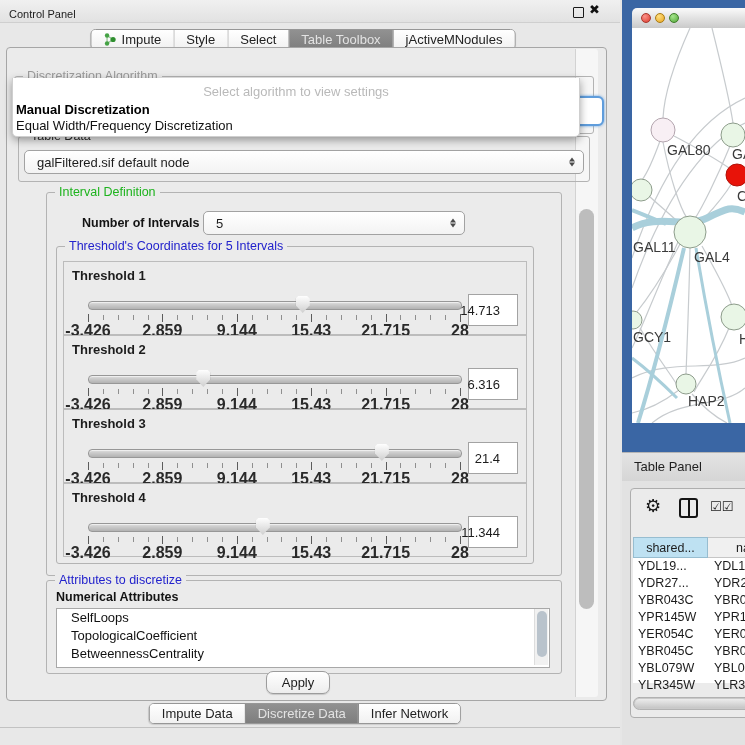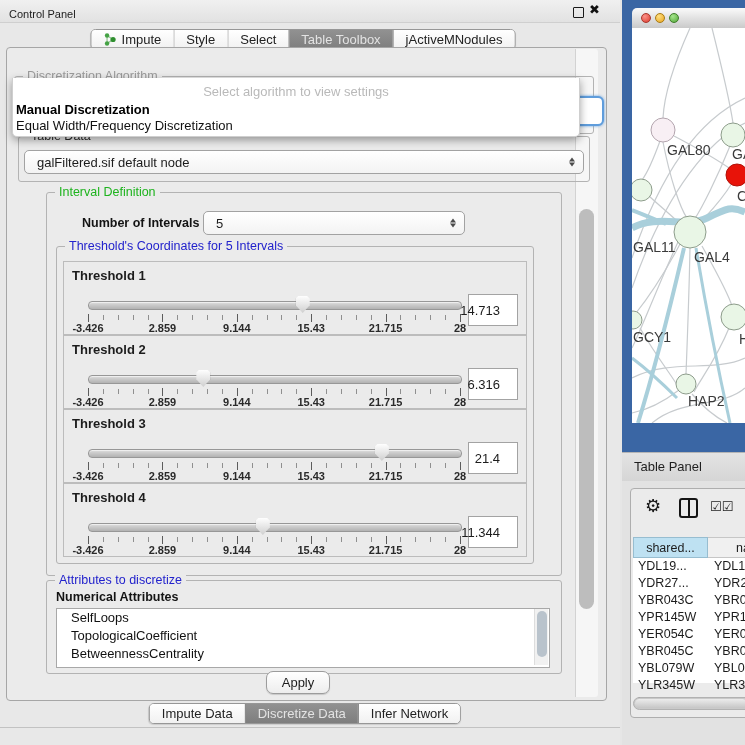--- a/index.html
+++ b/index.html
@@ -69,21 +69,21 @@
   .t-row .track{position:absolute;left:24px;top:39px;width:372px;height:7px;border-radius:4px;
                 background:linear-gradient(#dcdcdc,#b2b2b2);border:1px solid #979797;
                 box-shadow:inset 0 1px 1px rgba(255,255,255,.6);}
   .t-row .handle{position:absolute;top:34px;width:14px;height:17px;
                  background:linear-gradient(#fefefe,#cfcfcf);
                  clip-path:polygon(18% 0,82% 0,100% 14%,100% 55%,50% 100%,0 55%,0 14%);
                  filter:drop-shadow(0 0 1px #777);}
   .t-row .tick{position:absolute;width:1px;background:#8f8f8f;}
   .t-row .tick.major{top:52px;height:8px;background:#5c5c5c;}
   .t-row .tick.minor{top:53px;height:5px;}
-  .t-row .slab{position:absolute;top:60px;transform:translateX(-50%);font-size:11px;
+  .t-row .slab{position:absolute;top:60px;transform:translateX(-50%);font-size:16px;
                font-weight:bold;color:#2a2a2a;white-space:nowrap;}
   .t-row .vbox{position:absolute;left:404px;top:32px;width:50px;height:32px;background:#fff;
                border:1px solid #a3a3a3;font-size:13px;display:flex;align-items:center;
                justify-content:flex-end;padding-right:17px;box-sizing:border-box;}
 
   #attr-listbox{left:56px;top:608px;width:492px;height:58px;background:#fff;
                 border:1px solid #a8a8a8;overflow:hidden;}
   .attr-item{padding-left:14px;font-size:13px;height:18px;line-height:18px;color:#111;}
   #attr-scroll{position:absolute;right:1px;top:0;width:13px;height:56px;background:#f1f1f1;
                border-left:1px solid #ddd;}

